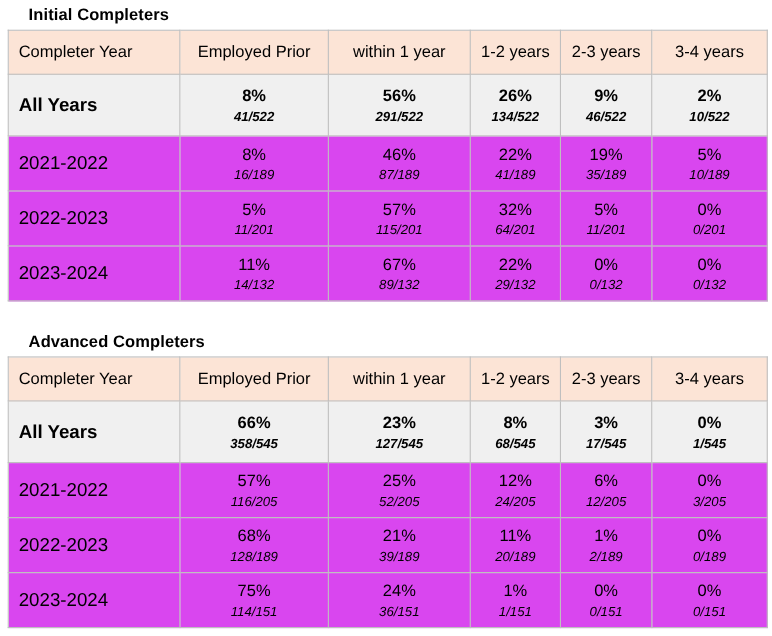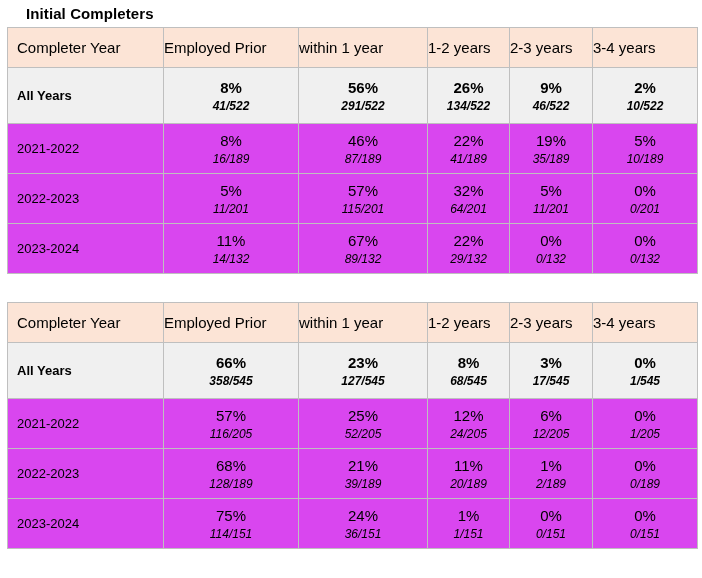--- a/index.html
+++ b/index.html
@@ -24,33 +24,33 @@
     border-collapse: collapse;
     table-layout: fixed;
     width: 690px;
   }
   th, td { border: 1px solid #bfbfbf; }
   thead th {
     background: #fce4d6;
     font-weight: normal;
     font-size: 15px;
     height: 40px;
-    text-align: left;
+    text-align: center;
     padding: 0;
   }
   thead th.label-col { text-align: left; padding-left: 9px; }
   tbody tr { height: 50px; background: #d946ef; }
   tbody tr.summary { height: 56px; background: #f0f0f0; }
   tbody tr.summary .label-cell,
   tbody tr.summary .pct,
   tbody tr.summary .frac { font-weight: bold; }
   .label-cell {
     text-align: left;
     padding-left: 9px;
-    font-size: 13px;
+    font-size: 17px;
     vertical-align: middle;
   }
   .data-cell {
     text-align: center;
     vertical-align: middle;
     padding: 3px 0;
   }
   .pct { font-size: 15px; line-height: 1.45; }
   .frac { font-size: 12px; font-style: italic; line-height: 1.35; }
 </style>
@@ -171,20 +171,21 @@
             <td class="data-cell">
               <div class="pct">0%</div>
               <div class="frac">0/132</div>
             </td>
           </tr>
         </tbody>
       </table>
   </section>
 
   <section class="section2">
+    <h2 class="table-title">Advanced Completers</h2>
     <table>
         <colgroup>
           <col style="width: 156px;">
           <col style="width: 135px;">
           <col style="width: 129px;">
           <col style="width: 82px;">
           <col style="width: 83px;">
           <col style="width: 105px;">
         </colgroup>
         <thead>
@@ -234,21 +235,21 @@
             <td class="data-cell">
               <div class="pct">12%</div>
               <div class="frac">24/205</div>
             </td>
             <td class="data-cell">
               <div class="pct">6%</div>
               <div class="frac">12/205</div>
             </td>
             <td class="data-cell">
               <div class="pct">0%</div>
-              <div class="frac">1/205</div>
+              <div class="frac">3/205</div>
             </td>
           </tr>
           <tr>
             <td class="label-cell">2022-2023</td>
             <td class="data-cell">
               <div class="pct">68%</div>
               <div class="frac">128/189</div>
             </td>
             <td class="data-cell">
               <div class="pct">21%</div>

